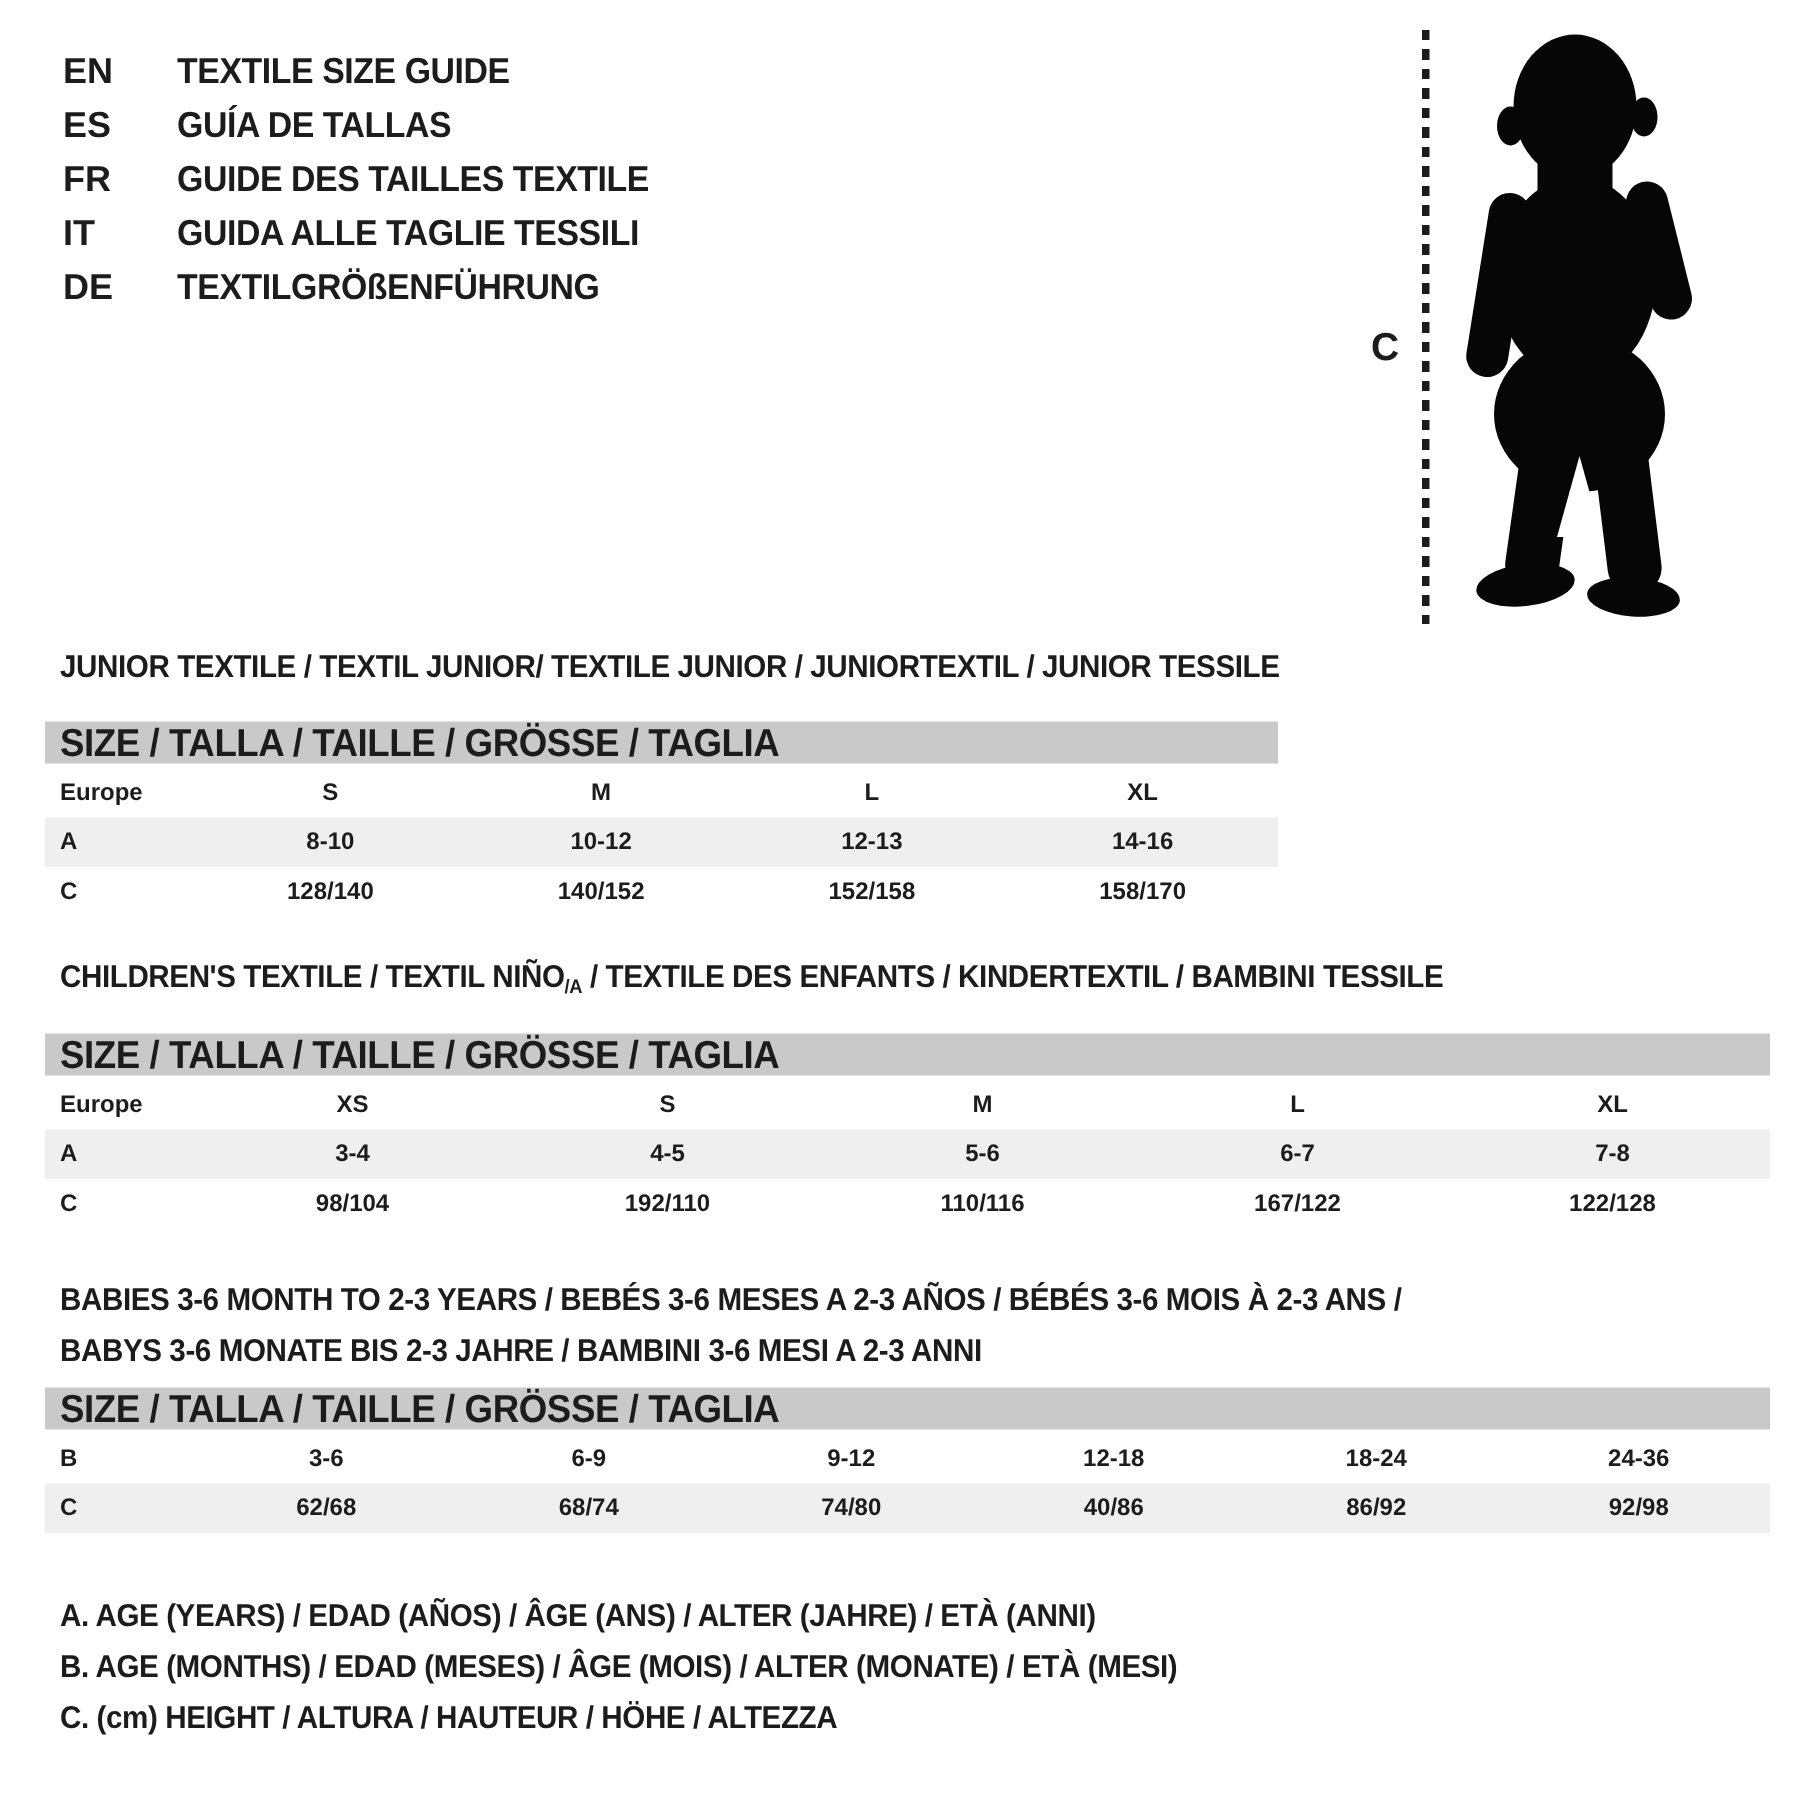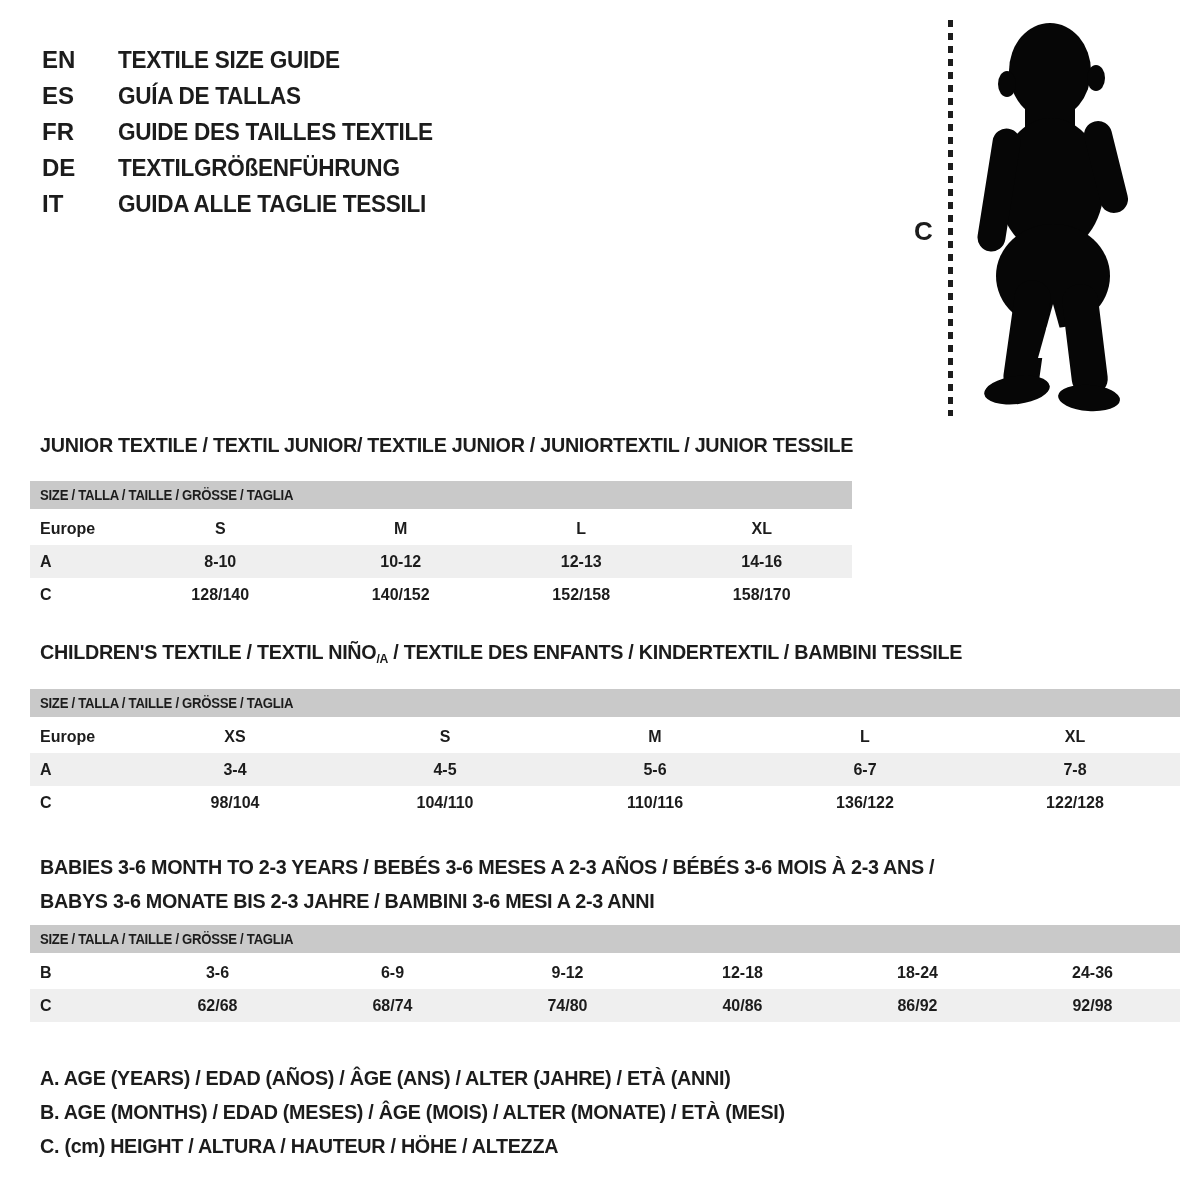--- a/index.html
+++ b/index.html
@@ -20,21 +20,21 @@
     overflow:hidden;
   }
   .cond{
     display:inline-block;
     transform:scaleX(0.94);
     transform-origin:0 50%;
     white-space:nowrap;
     letter-spacing:-0.3px;
   }
   
-  .lang-list{position:absolute;top:30px;left:42px;margin-top:12px;}
+  .lang-list{position:absolute;top:30px;left:42px;}
   .lang-row{display:flex;height:36px;align-items:center;}
   .lang-code{width:76px;font-size:24px;}
   .lang-title{font-size:24px;}
   
   .measure-line{
     position:absolute;left:948px;top:20px;width:5px;height:396px;
     background:repeating-linear-gradient(to bottom,var(--ink) 0 7px,transparent 7px 13px);
   }
   .measure-label{position:absolute;left:914px;top:216px;font-size:26px;}
   .baby{position:absolute;left:965px;top:14px;}
@@ -46,21 +46,21 @@
   .title-babies-1{top:855px;}
   .title-babies-2{top:889px;}
   .sub{font-size:13px;vertical-align:-4px;}
   .table{position:absolute;left:30px;}
   .t-junior{top:481px;width:822px;}
   .t-children{top:689px;width:1150px;}
   .t-babies{top:925px;width:1150px;}
   .bar{
     height:28px;background:var(--bar);
     display:flex;align-items:center;
-    padding-left:10px;font-size:14px;margin-bottom:3px;
+    padding-left:10px;font-size:26px;margin-bottom:3px;
   }
   .trow{display:grid;height:33px;align-items:center;font-size:16px;}
   .t-junior .trow{grid-template-columns:100px repeat(4,1fr);}
   .t-children .trow{grid-template-columns:100px repeat(5,1fr);}
   .t-babies .trow{grid-template-columns:100px repeat(6,1fr);}
   .cell{text-align:center;}
   .rowlabel{text-align:left;padding-left:10px;}
   .shade{background:var(--shade);}
   
   .legend-line{position:absolute;left:40px;font-size:21px;
@@ -81,26 +81,26 @@
     </div>
     <div class="lang-row">
       <span class="lang-code">ES</span>
       <span class="lang-title cond">GUÍA DE TALLAS</span>
     </div>
     <div class="lang-row">
       <span class="lang-code">FR</span>
       <span class="lang-title cond">GUIDE DES TAILLES TEXTILE</span>
     </div>
     <div class="lang-row">
+      <span class="lang-code">IT</span>
+      <span class="lang-title cond">GUIDA ALLE TAGLIE TESSILI</span>
+    </div>
+    <div class="lang-row">
       <span class="lang-code">DE</span>
       <span class="lang-title cond">TEXTILGRÖßENFÜHRUNG</span>
-    </div>
-    <div class="lang-row">
-      <span class="lang-code">IT</span>
-      <span class="lang-title cond">GUIDA ALLE TAGLIE TESSILI</span>
     </div>
   </header>
 
   <div class="measure-line"></div>
   <div class="measure-label">C</div>
   <svg class="baby" width="180" height="408" viewBox="0 0 180 408" aria-hidden="true">
     <g fill="#060606">
       <ellipse cx="85" cy="57" rx="41" ry="48"></ellipse>
       <ellipse cx="42" cy="70" rx="9" ry="13"></ellipse>
       <ellipse cx="131" cy="64" rx="9" ry="13"></ellipse>
@@ -164,23 +164,23 @@
       <span class="cell rowlabel">A</span>
       <span class="cell">3-4</span>
       <span class="cell">4-5</span>
       <span class="cell">5-6</span>
       <span class="cell">6-7</span>
       <span class="cell">7-8</span>
     </div>
     <div class="trow">
       <span class="cell rowlabel">C</span>
       <span class="cell">98/104</span>
-      <span class="cell">104/110</span>
+      <span class="cell">192/110</span>
       <span class="cell">110/116</span>
-      <span class="cell">136/122</span>
+      <span class="cell">167/122</span>
       <span class="cell">122/128</span>
     </div>
   </div>
 
   <h2 class="sec-title title-babies-1">BABIES 3-6 MONTH TO 2-3 YEARS / BEBÉS 3-6 MESES A 2-3 AÑOS / BÉBÉS 3-6 MOIS À 2-3 ANS /</h2>
   <h2 class="sec-title title-babies-2">BABYS 3-6 MONATE BIS 2-3 JAHRE / BAMBINI 3-6 MESI A 2-3 ANNI</h2>
   <div class="table t-babies">
     <div class="bar">
       <span class="cond">SIZE / TALLA / TAILLE / GRÖSSE / TAGLIA</span>
     </div>

